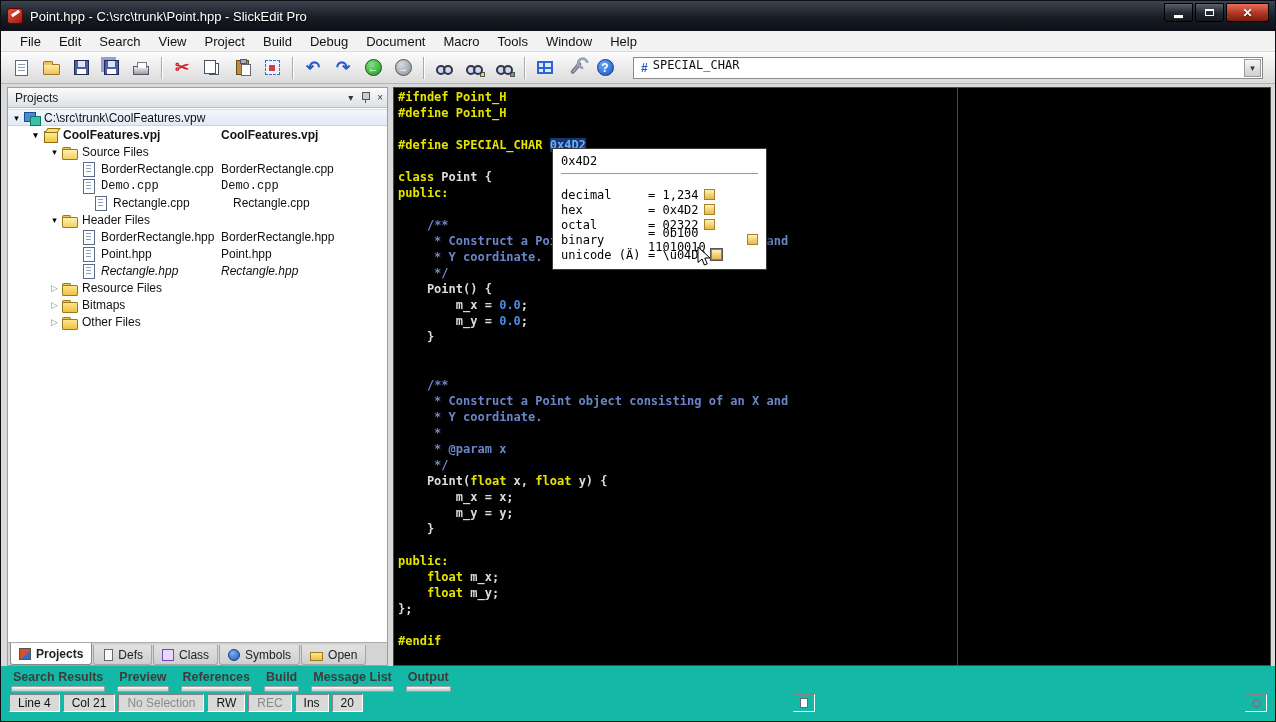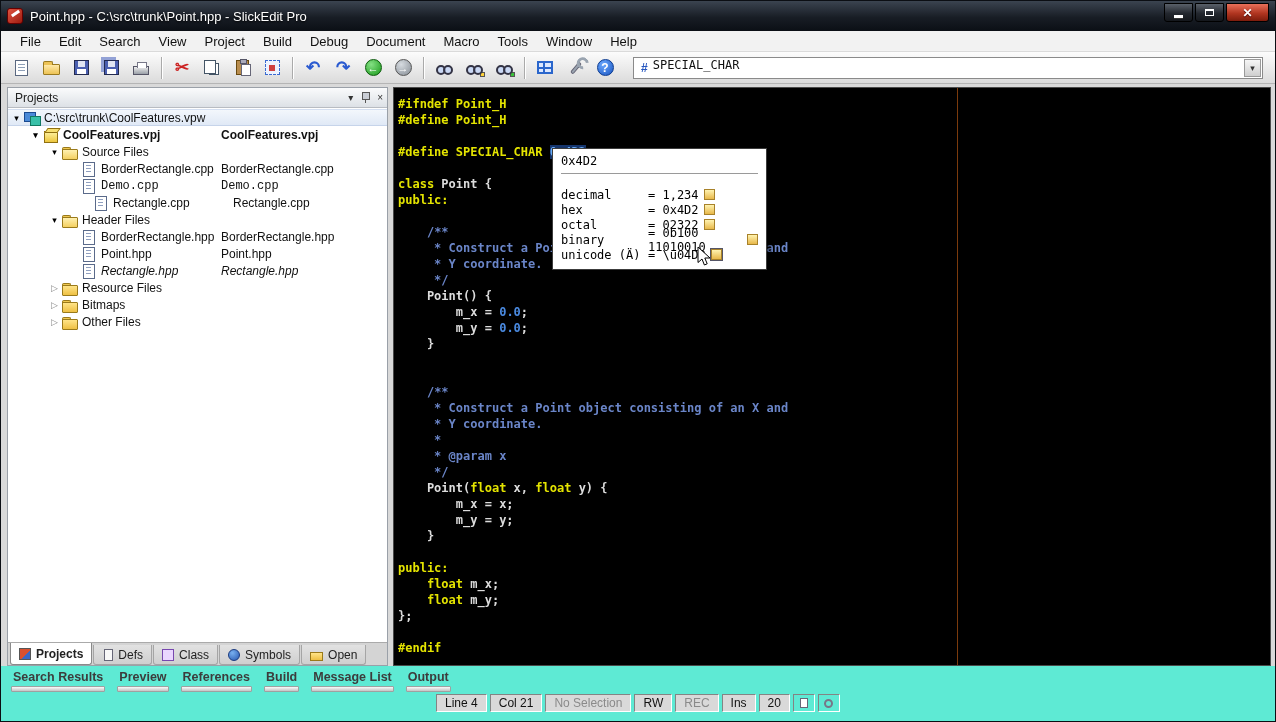--- a/index.html
+++ b/index.html
@@ -1,17 +1,17 @@
 <!DOCTYPE html>
 <html><head>
 <meta charset="utf-8">
 <style>
 *{margin:0;padding:0;box-sizing:border-box}
 body{background:#666;font-family:"Liberation Sans",sans-serif}
-.window{width:1276px;height:722px;border:1px solid #0b0e13;display:flex;flex-direction:column;background:#5eead4}
+.window{width:1276px;height:722px;border:1px solid #0b0e13;display:flex;flex-direction:column;background:#14b8a6}
 
 
 .titlebar{height:30px;background:linear-gradient(#3b4450,#181d25 55%,#0b0f15);display:flex;align-items:center;padding:0 6px;gap:7px;flex:none}
 .app-icon{width:16px;height:16px;border-radius:3px;background:linear-gradient(135deg,#e05340,#9c1c10);border:1px solid #600;position:relative;flex:none}
 .app-icon::before{content:"";position:absolute;left:3px;top:3px;width:9px;height:3px;background:#fff;transform:rotate(-35deg)}
 .title-text{color:#fff;font-size:13px;text-shadow:0 1px 2px #000;flex:1;white-space:nowrap;overflow:hidden}
 .win-btns{display:flex;gap:2px;align-self:flex-start;margin-top:2px}
 .wb{width:29px;height:19px;border:1px solid #000;border-radius:0 0 3px 3px;display:flex;align-items:center;justify-content:center;cursor:default}
 .wb.min,.wb.max{background:linear-gradient(#596069,#23272e 55%,#14171c)}
 .wb.close{background:linear-gradient(#e8705a,#b03520 55%,#7c1c0c);width:43px}
@@ -106,21 +106,21 @@
 .pti{width:12px;height:12px;margin-right:5px;position:relative;flex:none}
 .pti-projects{background:linear-gradient(135deg,#d85030 0 55%,#3868c8 55%);border:1px solid #555}
 .pti-defs{width:9px;height:12px;background:#f8f8f8;border:1px solid #667;margin-left:2px}
 .pti-class{background:#ead6ff;border:1px solid #7848b0}
 .pti-symbols{background:radial-gradient(circle at 35% 30%,#78b0f0,#2858b0);border:1px solid #1a3a80;border-radius:50%}
 .pti-open{width:13px;height:9px;margin-top:3px;background:linear-gradient(#ffe488,#eec044);border:1px solid #9a7a1a}
 .splitter{width:5px;flex:none}
 
 
 .editor{flex:1;position:relative;background:#000;border:1px solid #4a4a4a;overflow:hidden;font:bold 12px "DejaVu Sans Mono",monospace;line-height:16px}
-#code{position:absolute;left:4px;top:8px;right:0}
+#code{position:absolute;left:4px;top:1px;right:0}
 .cl{height:16px;white-space:pre}
 .c-pp,.c-kw{color:#e4e400}
 .c-pl{color:#dcdcdc}
 .c-cmt{color:#6a85c8}
 .c-num{color:#4a8ae0}
 .c-numhl{color:#6ab0ff;background:#16366e}
 .margin-line{position:absolute;top:0;bottom:0;width:1px;left:563px;background:#7b3a0c}
 .tooltip{position:absolute;left:158px;top:60px;width:215px;background:#fff;border:1px solid #3c3c3c;box-shadow:3px 3px 5px rgba(0,0,0,.55);padding:5px 8px 7px;color:#000;font:12px "DejaVu Sans Mono",monospace;z-index:5}
 .tt-title{height:15px}
 .tt-sep{border-top:1px solid #9a9a9a;margin:4px 0 13px}
@@ -130,21 +130,21 @@
 .tt-copy.hover{outline:1px solid #556}
 .mouse{position:absolute;left:303px;top:158px;z-index:9}
 
 
 .bottom-tabs{height:26px;flex:none;display:flex;align-items:flex-end;padding:3px 0 0 10px;gap:12px}
 .btab{display:flex;flex-direction:column}
 .btab-label{font-size:12.5px;font-weight:bold;color:#3c3c3c;padding:0 2px}
 .btab::after{content:"";height:4px;margin-top:2px;background:linear-gradient(#fafafa,#c4c4c4);border:1px solid #a0a0a0;border-radius:1px}
 
 
-.statusbar{height:22px;flex:none;display:flex;align-items:center;justify-content:center;gap:3px;padding:0 8px}
+.statusbar{height:22px;flex:none;display:flex;align-items:center;justify-content:space-between;gap:3px;padding:0 8px}
 #sb-cells{display:flex;gap:3px}
 .sb-cell{height:18px;border:1px solid;border-color:#848484 #fff #fff #848484;background:#d9d9d9;font-size:12px;color:#111;padding:1px 8px;white-space:nowrap}
 .sb-cell.dim{color:#8a8a8a}
 .sb-icell{height:18px;width:22px;border:1px solid;border-color:#848484 #fff #fff #848484;display:flex;align-items:center;justify-content:center}
 .sb-ic1{width:8px;height:10px;background:#fff;border:1px solid #667}
 .sb-ic2{width:9px;height:9px;border:2px solid #778;border-radius:50%}
 .bottom-frame{height:7px;flex:none}
 </style>
 </head>
 <body>

